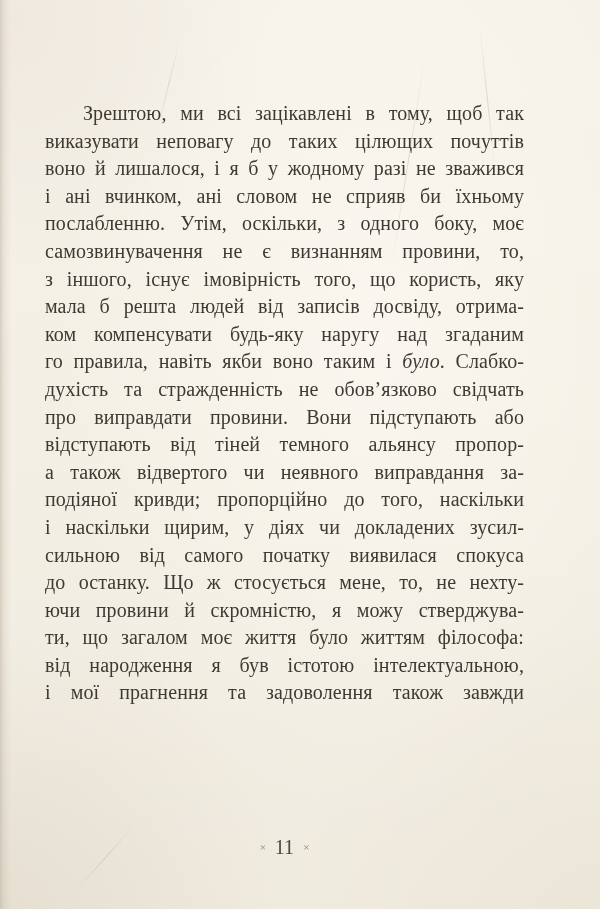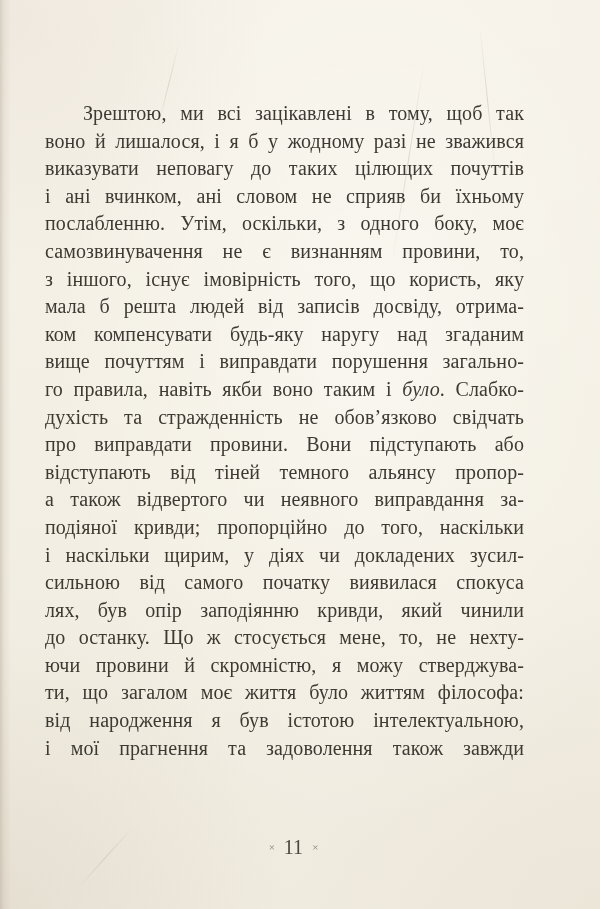--- a/index.html
+++ b/index.html
@@ -53,21 +53,21 @@
   }
   .line {
     text-align: justify;
     text-align-last: justify;
   }
   .line.indent { text-indent: 38px; }
   .italic { font-style: italic; margin-top: 28px; }
 
   .folio {
     position: absolute;
-    left: 54px;
+    left: 45px;
     top: 836px;
     width: 479px;
     text-align: center;
     font-size: 20px;
     color: var(--folio-ink);
   }
   .folio .orn {
     font-size: 11px;
     color: var(--ornament-ink);
     vertical-align: 3px;
@@ -80,38 +80,36 @@
 
 <div class="page">
   <div class="crease crease-1"></div>
   <div class="crease crease-2"></div>
   <div class="crease crease-3"></div>
   <div class="crease crease-4"></div>
   <div class="vignette"></div>
 
   <div class="text-block">
       <div class="line indent"><span>Зрештою, ми всі зацікавлені в тому, щоб так</span></div>
+      <div class="line"><span>виказувати неповагу до таких цілющих почуттів</span></div>
       <div class="line"><span>воно й лишалося, і я б у жодному разі не зважився</span></div>
-      <div class="line"><span>виказувати неповагу до таких цілющих почуттів</span></div>
       <div class="line"><span>і ані вчинком, ані словом не сприяв би їхньому</span></div>
       <div class="line"><span>послабленню. Утім, оскільки, з одного боку, моє</span></div>
       <div class="line"><span>самозвинувачення не є визнанням провини, то,</span></div>
       <div class="line"><span>з іншого, існує імовірність того, що користь, яку</span></div>
       <div class="line"><span>мала б решта людей від записів досвіду, отрима-</span></div>
       <div class="line"><span>ком компенсувати будь-яку наругу над згаданим</span></div>
-      <div class="line"><span>вище почуттям і виправдати порушення загально-</span></div>
       <div class="line"><span>го правила, навіть якби воно таким і </span><span class="italic">було</span><span>. Слабко-</span></div>
       <div class="line"><span>духість та стражденність не обов’язково свідчать</span></div>
       <div class="line"><span>про виправдати провини. Вони підступають або</span></div>
       <div class="line"><span>відступають від тіней темного альянсу пропор-</span></div>
       <div class="line"><span>а також відвертого чи неявного виправдання за-</span></div>
       <div class="line"><span>подіяної кривди; пропорційно до того, наскільки</span></div>
       <div class="line"><span>і наскільки щирим, у діях чи докладених зусил-</span></div>
       <div class="line"><span>сильною від самого початку виявилася спокуса</span></div>
-      <div class="line"><span>лях, був опір заподіянню кривди, який чинили</span></div>
       <div class="line"><span>до останку. Що ж стосується мене, то, не нехту-</span></div>
       <div class="line"><span>ючи провини й скромністю, я можу стверджува-</span></div>
       <div class="line"><span>ти, що загалом моє життя було життям філософа:</span></div>
       <div class="line"><span>від народження я був істотою інтелектуальною,</span></div>
       <div class="line"><span>і мої прагнення та задоволення також завжди</span></div>
     </div>
 
   <div class="folio">
     <span class="orn orn-left">×</span><span class="num">11</span><span class="orn orn-right">×</span>
   </div>

